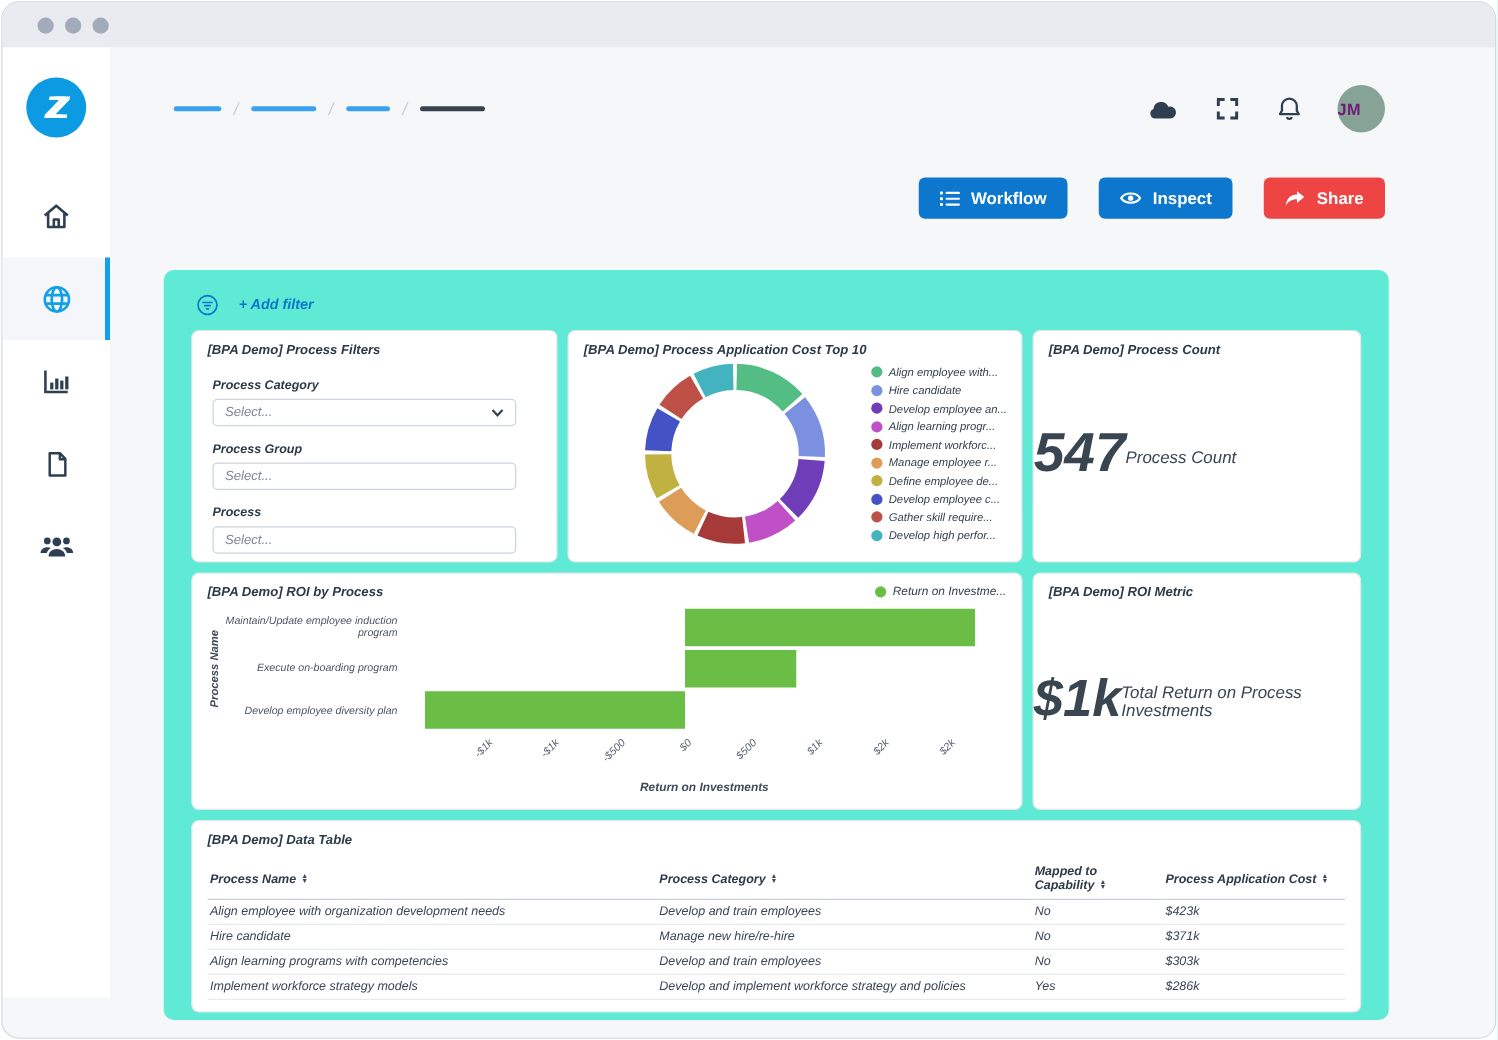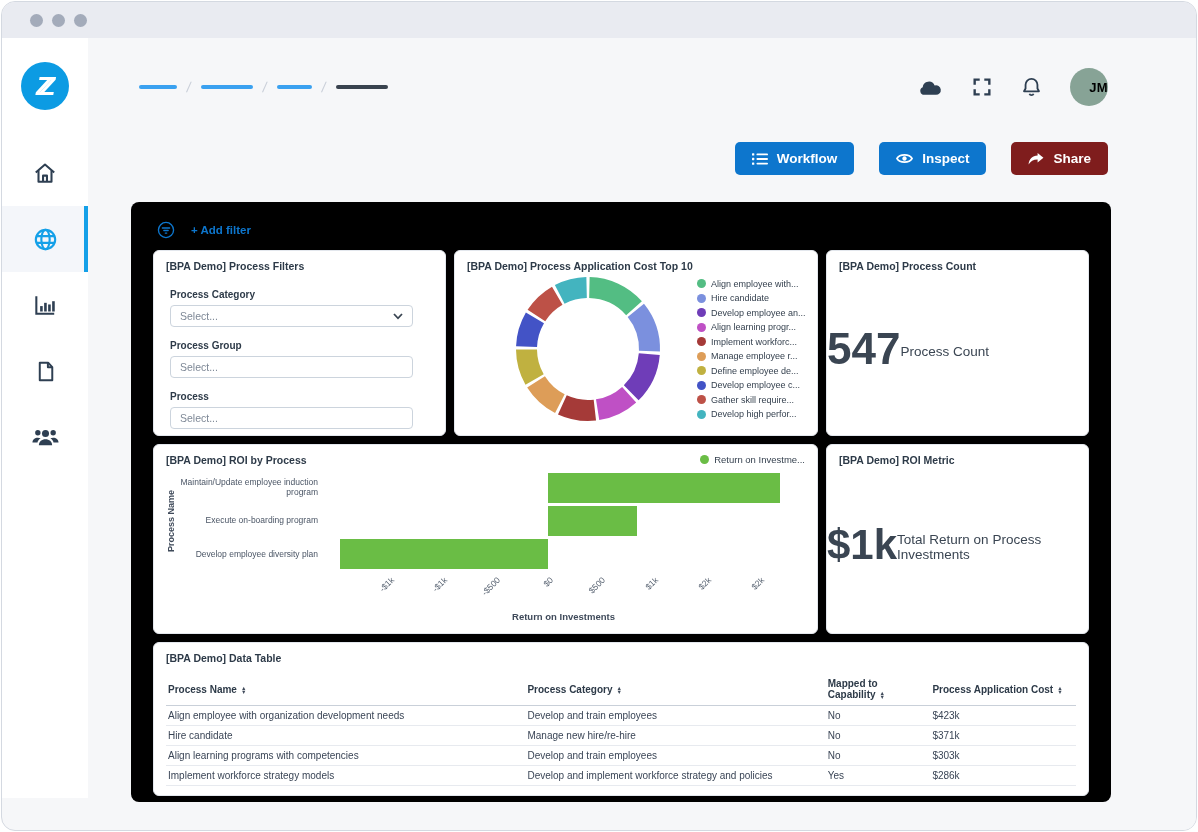--- a/index.html
+++ b/index.html
@@ -23,31 +23,31 @@
 
   .main { flex:1; position:relative; overflow:hidden; background:#f6f7f9; }
 
   
   .breadcrumb { position:absolute; top:44px; left:51px; display:flex; align-items:center; gap:10px; height:10px; }
   .bc-line { height:3.5px; border-radius:2px; }
   .bc-sep { color:#c9cfd8; font-size:14px; transform:skewX(-10deg); }
 
   
   .top-icons { position:absolute; top:30px; right:88px; display:flex; align-items:center; gap:27px; }
-  .avatar { width:38px; height:38px; border-radius:50%; color:#000000; font-weight:700; font-size:13px;
-            display:flex; align-items:center; justify-content:flex-end; letter-spacing:.3px; }
+  .avatar { width:38px; height:38px; border-radius:50%; color:#701a75; font-weight:700; font-size:13px;
+            display:flex; align-items:center; justify-content:flex-start; letter-spacing:.3px; }
 
   
   .actions { position:absolute; top:104px; right:88px; display:flex; gap:25px; }
   .btn { height:33px; border:none; border-radius:5px; color:#fff; font-weight:700; font-size:13.5px;
          font-family:"Liberation Sans", sans-serif; display:flex; align-items:center; gap:9px; padding:0 17px; cursor:pointer; }
 
   
-  .dashboard { position:absolute; left:43px; top:164px; width:980px; height:600px; background:#000000;
-               border-radius:8px; padding:14px 22px 0; overflow:hidden; }
+  .dashboard { position:absolute; left:43px; top:178px; width:980px; height:600px; background:#5eead4;
+               border-radius:8px; padding:14px 22px 0; overflow:hidden;font-style:italic; }
   .filterbar { height:28px; display:flex; align-items:center; gap:16px; padding-left:4px; }
   .add-filter { font-size:11.5px; font-weight:700; cursor:pointer; }
 
   .row { display:flex; gap:8px; }
   .row1 { margin-top:6px; height:186px; }
   .row2 { margin-top:8px; height:190px; }
   .row3 { margin-top:8px;align-items:flex-end; }
   .panel { border:1px solid #e3e7ed; border-radius:6px; background:#fff; padding:9px 12px; position:relative; }
   .panel-title { font-size:10.5px; font-weight:700; color:#2d3a48; }
 
@@ -199,21 +199,21 @@
           </svg>
           <span>Workflow</span>
         </button>
         <button class="btn" style="background: rgb(13, 118, 205);">
           <svg width="17" height="13" viewBox="0 0 18 13">
             <path d="M1 6.5 C4 1.3, 14 1.3, 17 6.5 C14 11.7, 4 11.7, 1 6.5 Z" fill="none" stroke="#fff" stroke-width="1.8"></path>
             <circle cx="9" cy="6.5" r="2.3" fill="#fff"></circle>
           </svg>
           <span>Inspect</span>
         </button>
-        <button class="btn" style="background: #7f1d1d; justify-content: space-between;">
+        <button class="btn" style="background: #ef4444; justify-content: space-between;">
           <svg width="16" height="14" viewBox="0 0 17 14" fill="#fff">
             <path d="M10.2 0.6 L16.4 5.6 L10.2 10.6 V7.4 C5.6 7.4 2.6 9.3 0.6 12.8 C1.2 7 4.6 3.6 10.2 3.4 Z"></path>
           </svg>
           <span>Share</span>
         </button>
       </div>
 
       <div class="dashboard">
 
         <div class="filterbar">

